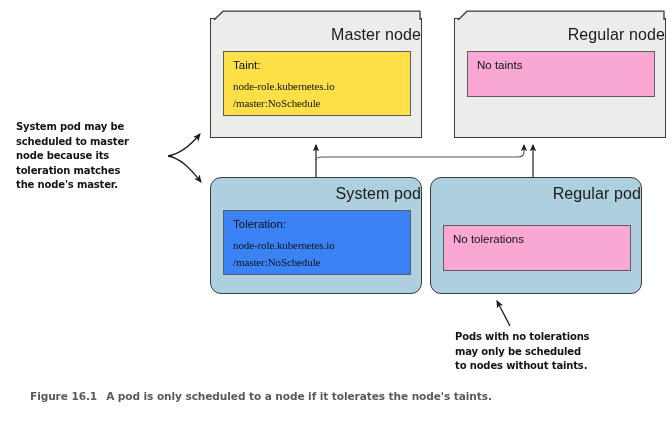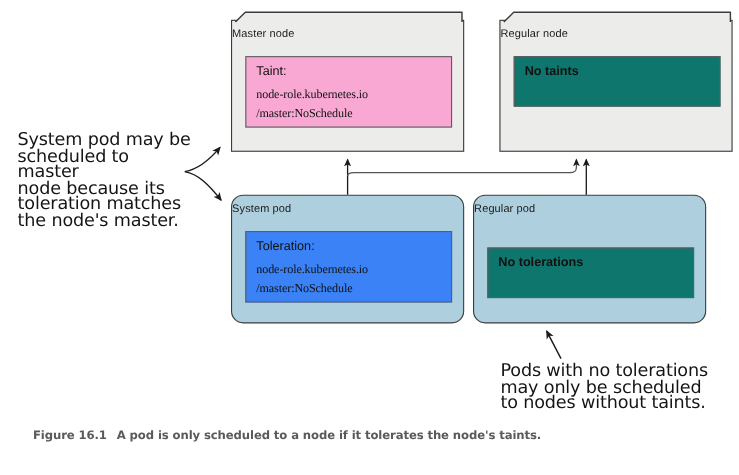--- a/index.html
+++ b/index.html
@@ -41,33 +41,33 @@
     border-radius: 11px;
     box-sizing: border-box;
     padding-left: 36px;
   }
 
   .box-title {
     position: absolute;
     top: 7px;
     left: 0;
     width: 100%;
-    text-align: left;
-    font-size: 10px;
+    text-align: right;
+    font-size: 16px;
     color: #1b1b1b;
     letter-spacing: 0.1px;
   }
 
   .inner-panel {
     position: absolute;
     box-sizing: border-box;
     border: 1.2px solid #5d5d5d;
   }
-  .inner-panel.white { background: #0f766e; font-weight: bold; }
-  .inner-panel.orange { background: #f9a8d4; }
+  .inner-panel.white { background: #f9a8d4; }
+  .inner-panel.orange { background: #fde047; }
   .inner-panel.green  { background: #3b82f6; text-align: right; }
 
   .panel-label {
     position: absolute;
     left: 9px;
     top: 7px;
     font-size: 11.5px;
     color: #111111;
   }
   .panel-mono {
@@ -79,22 +79,22 @@
     white-space: pre;
     letter-spacing: -0.1px;
   }
   .panel-mono.l1 { top: 28px; }
   .panel-mono.l2 { top: 45px; }
 
   
   .annot {
     position: absolute;
     font-family: "DejaVu Sans", sans-serif;
-    font-weight: normal;
-    font-size: 16px;
+    font-weight: bold;
+    font-size: 10px;
     line-height: 14.6px;
     color: #141414;
     letter-spacing: -0.15px;
   }
   .annot-left  { left: 16px;  top: 120px; width: 160px; text-align: left; }
   .annot-right { left: 455px; top: 330px; width: 210px; text-align: left; }
 
   
   .caption {
     position: absolute;

